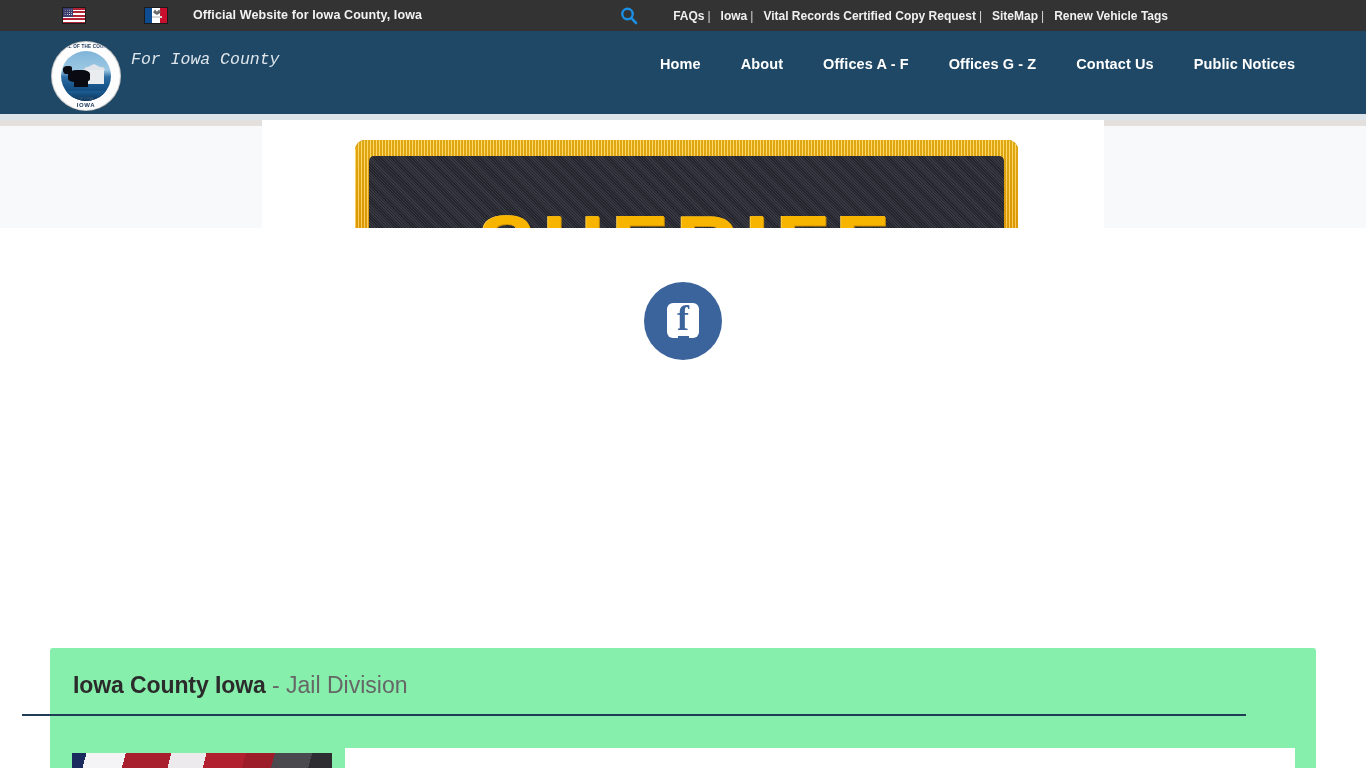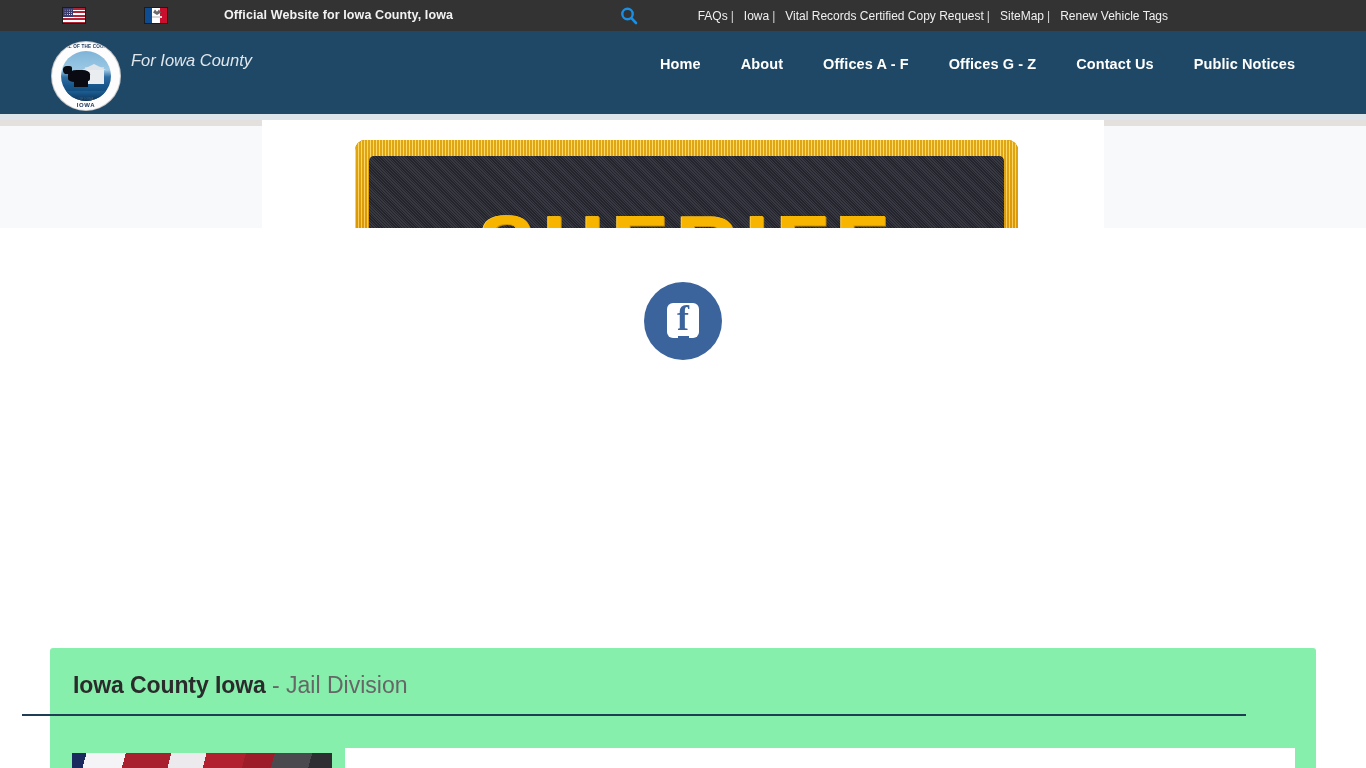--- a/index.html
+++ b/index.html
@@ -70,21 +70,21 @@
   }
   .flag-ia .ribbon {
     position: absolute;
     left: 7px; top: 8px;
     width: 10px; height: 2px;
     background: #d8d8d8;
   }
 
   .topbar-title {
     position: absolute;
-    left: 224px; top: 8px;
+    left: 193px; top: 8px;
     font-size: 12.5px;
     font-weight: bold;
     color: #f2f2f2;
     letter-spacing: 0.1px;
     white-space: nowrap;
     text-align: center;
   }
   .search-btn {
     position: absolute;
     left: 618px; top: 6px;
@@ -95,21 +95,21 @@
     position: absolute;
     right: 198px; top: 9px;
     font-size: 12px;
     color: #f0f0f0;
     white-space: nowrap;
     font-weight: bold;
   }
   .topbar-links a {
     color: #f0f0f0;
     text-decoration: none;
-    font-weight: normal;
+    font-weight: bold;
     padding-left: 7px;
   }
   .topbar-links .sep {
     color: #d8d8d8;
     padding: 0 3px;
     font-weight: normal;
   }
 
   
   .header {
@@ -217,21 +217,21 @@
     left: 131px; top: 17px;
   }
   .brand-line1 {
     font-size: 22.5px;
     font-weight: bold;
     color: #ffffff;
     line-height: 26px;
     letter-spacing: 0.2px;
   }
   .brand-line2 {
-    font-family: Liberation Sans, sans-serif;
+    font-family: Liberation Mono, monospace;
     font-style: italic;
     font-size: 16.5px;
     color: #dfe6ec;
     line-height: 22px;
     margin-top: 1px;
   }
 
   .nav {
     position: absolute;
     left: 660px; top: 0;

